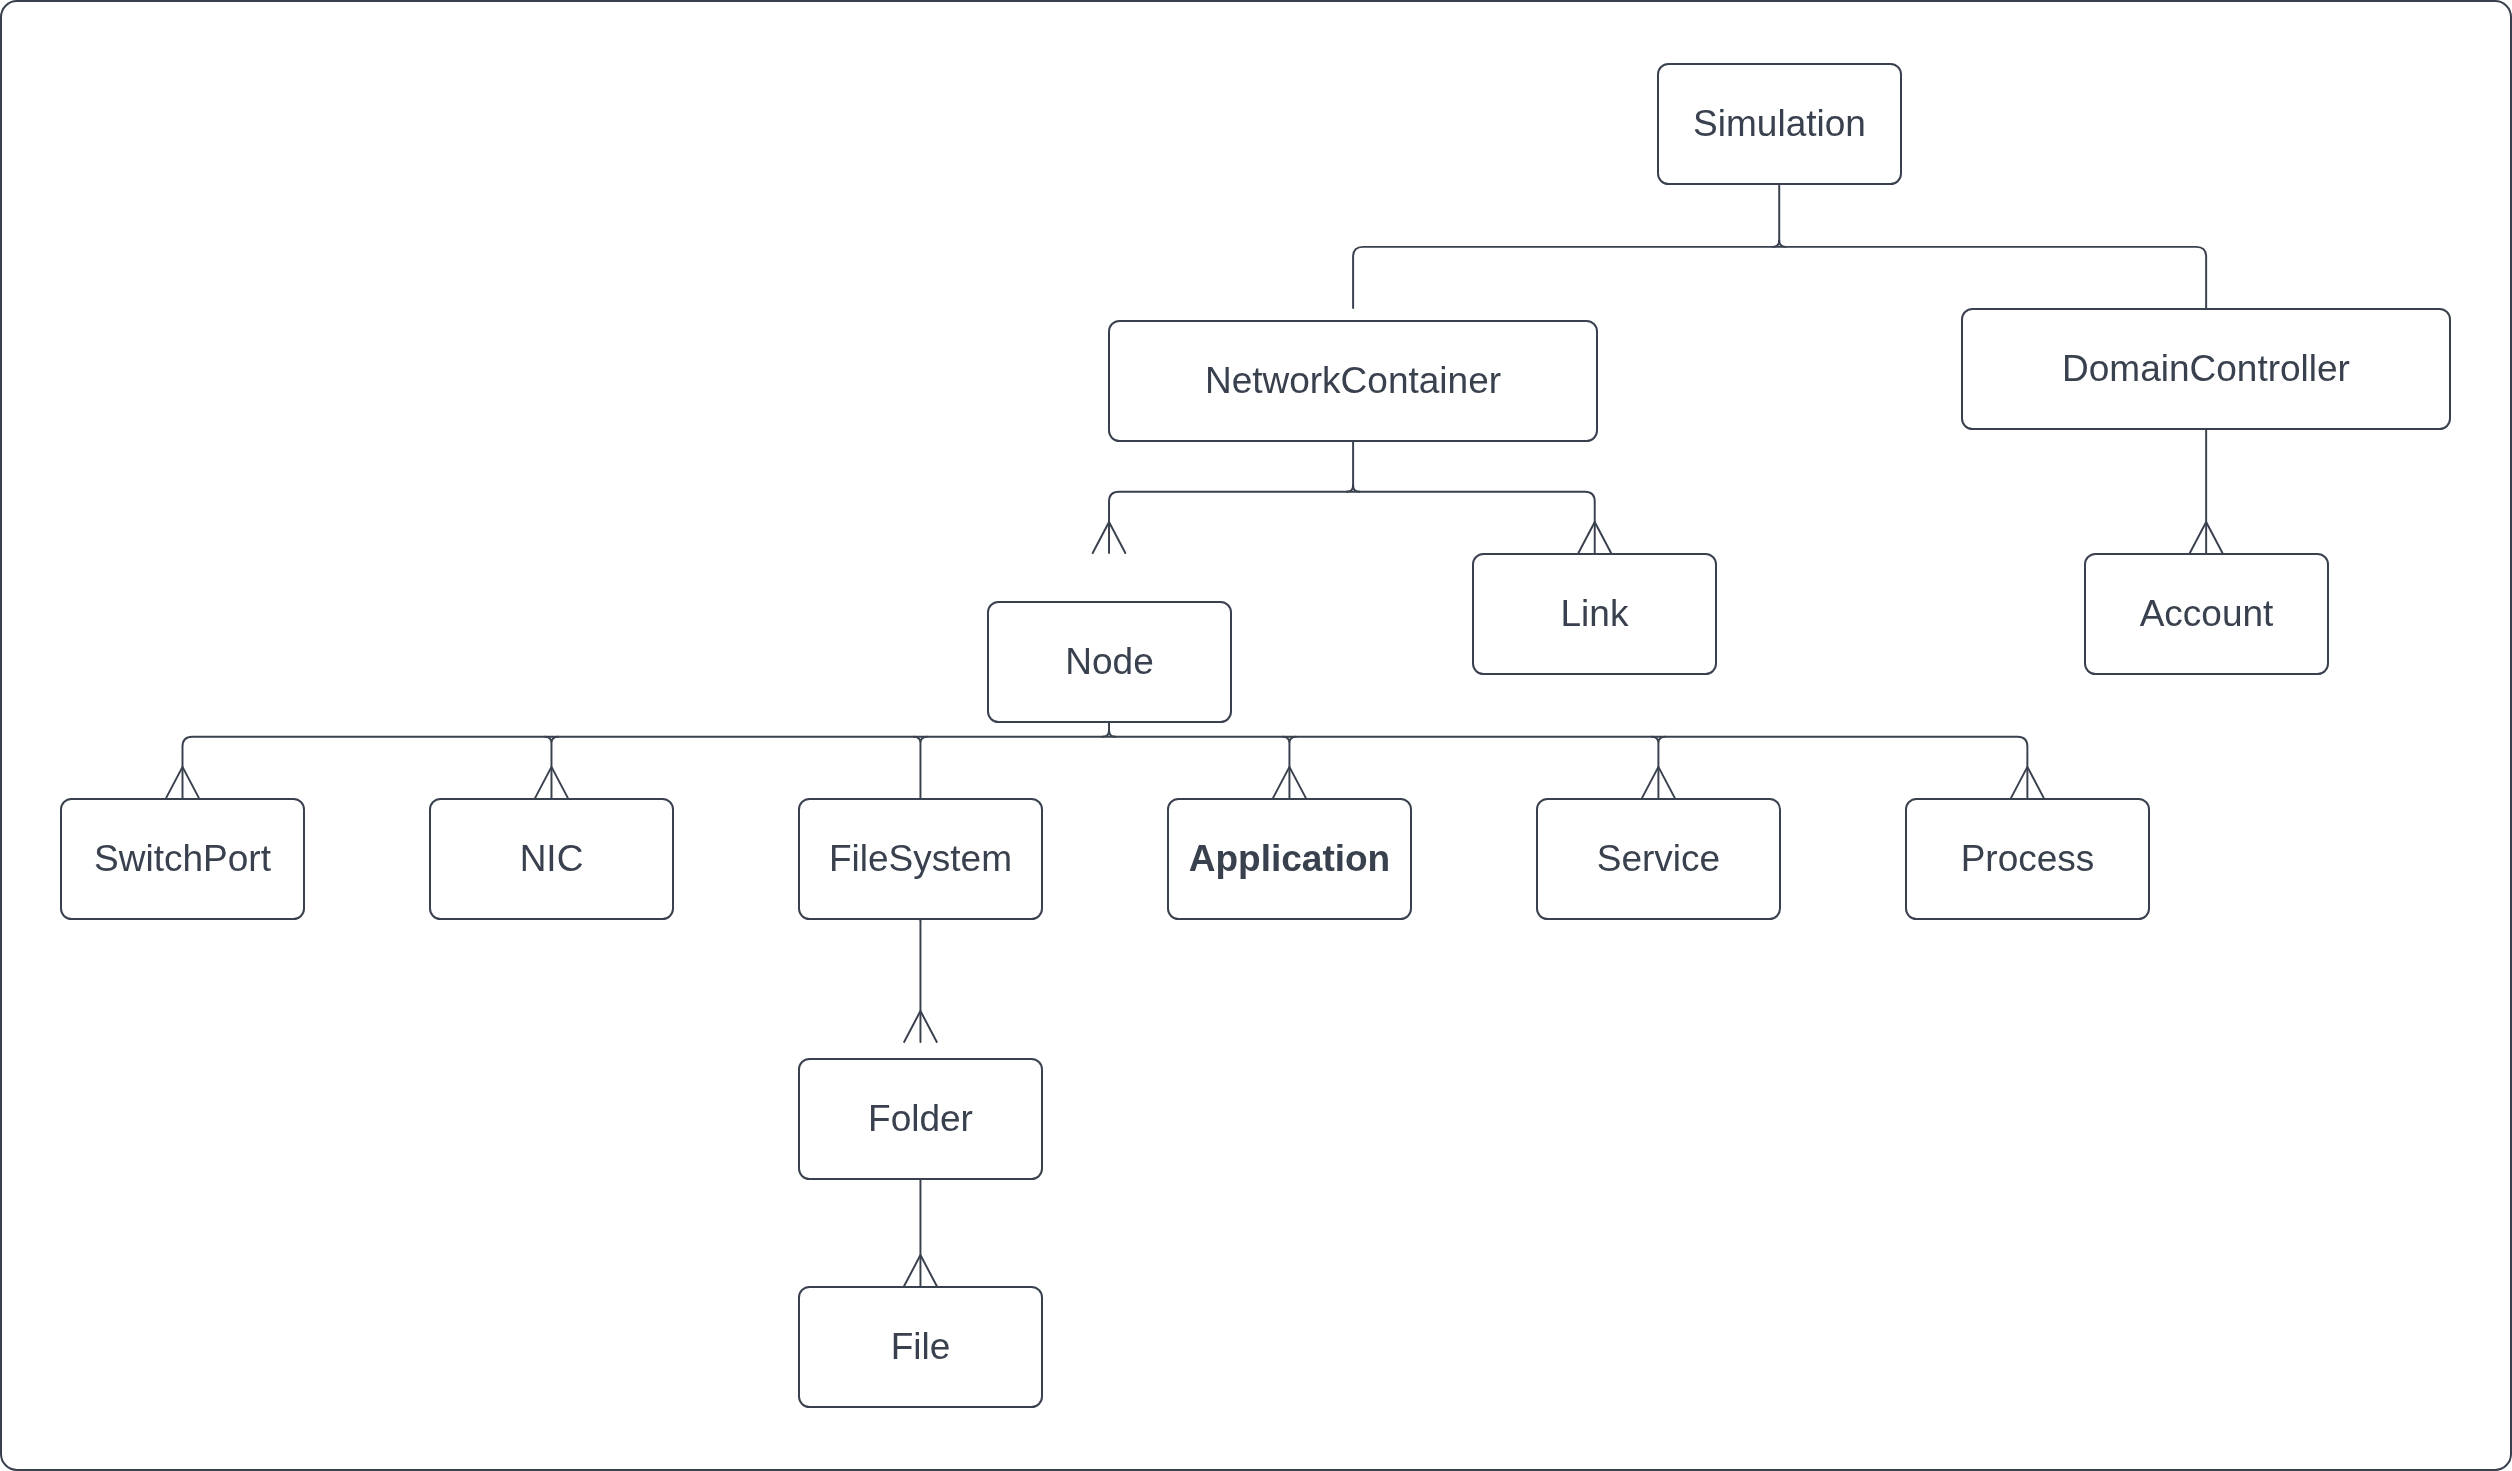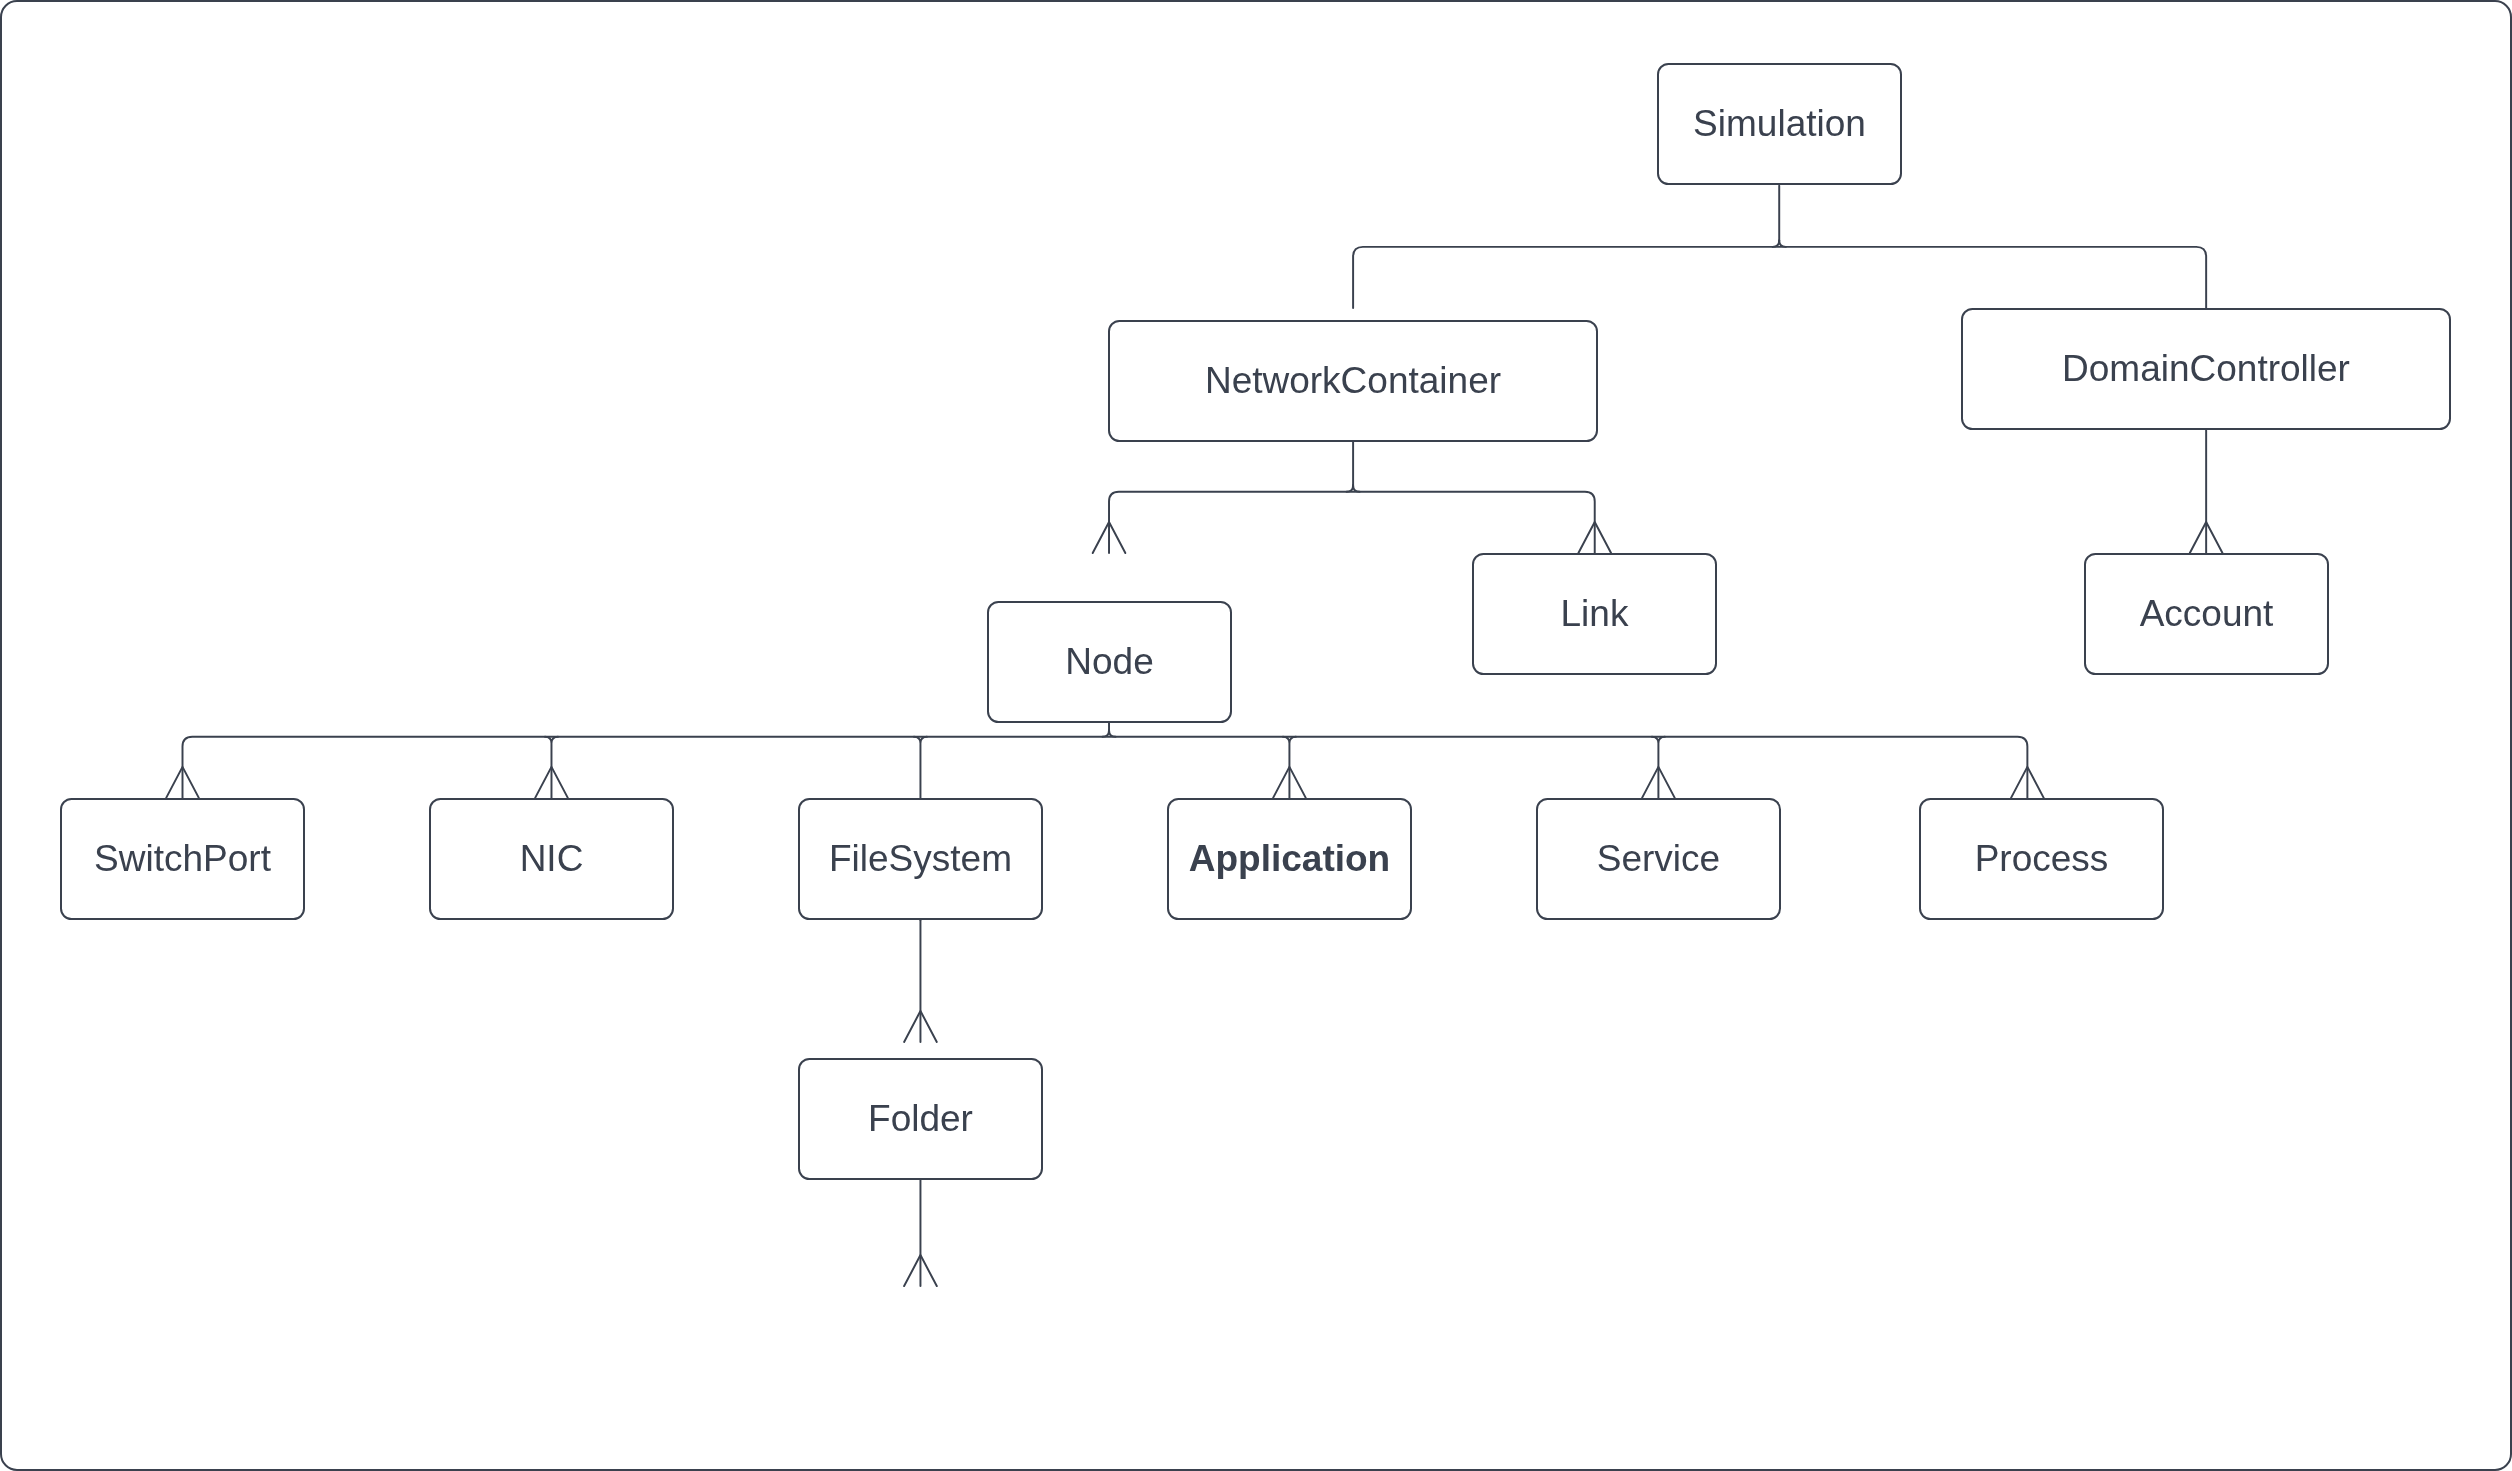--- a/index.html
+++ b/index.html
@@ -120,23 +120,26 @@
   </div>
 
   <div class="tree-node" style="left:1165px;top:796px;font-weight:bold;">
     <span>Application</span>
   </div>
 
   <div class="tree-node" style="left:1534px;top:796px;">
     <span>Service</span>
   </div>
 
-  <div class="tree-node" style="left:1903px;top:796px;margin-left:14px;">
+  <div class="tree-node" style="left:1903px;top:796px;">
     <span>Process</span>
   </div>
 
   <div class="tree-node" style="left:796px;top:1040px;margin-top:16px;">
     <span>Folder</span>
   </div>
 
+  <div class="tree-node" style="left:796px;top:1284px;">
+    <span>File</span>
+  </div>
 
 </div>
 
 
 </body></html>

